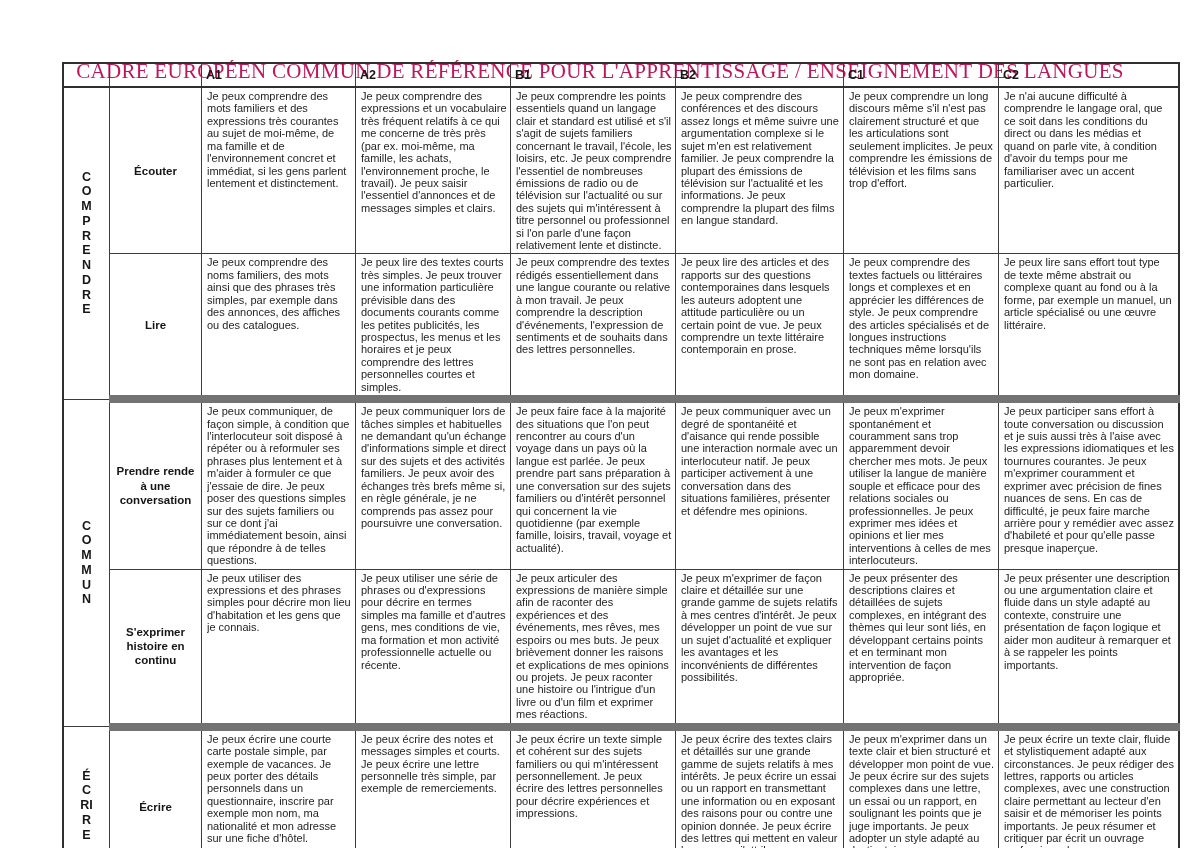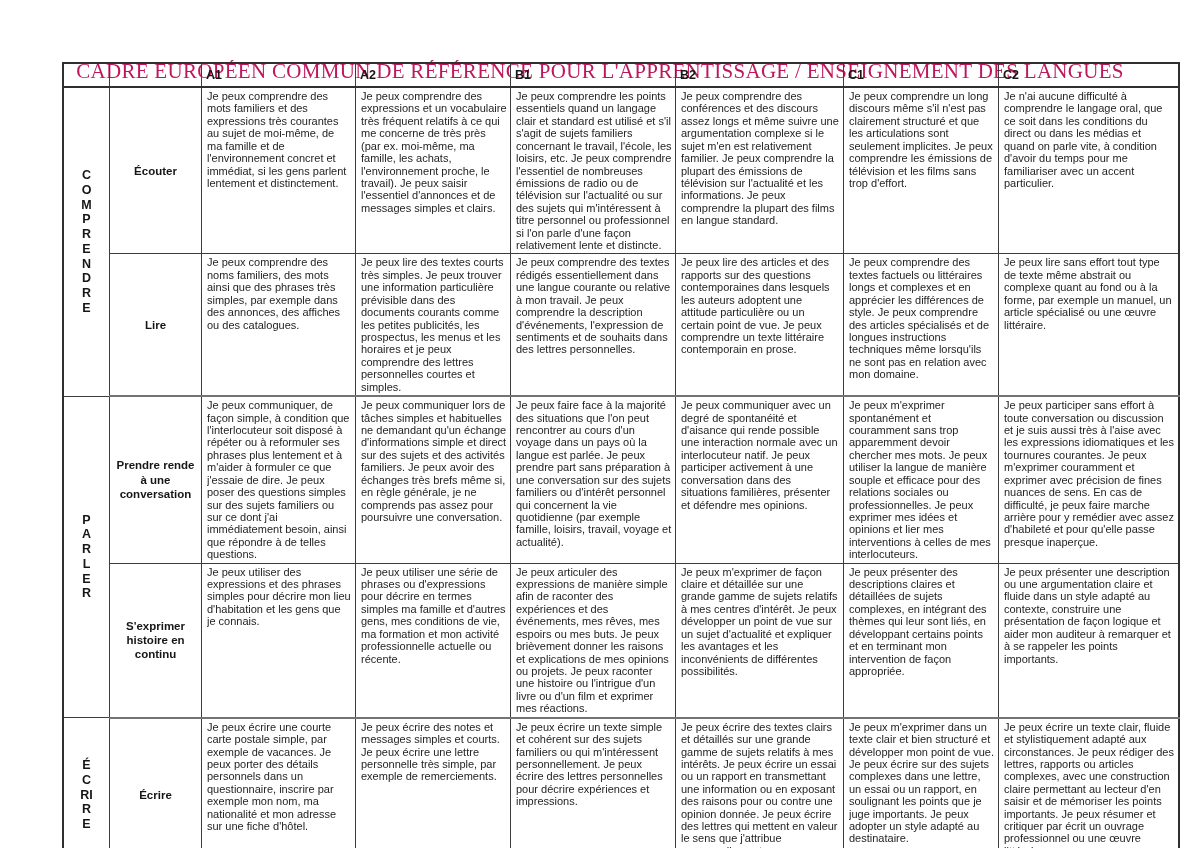--- a/index.html
+++ b/index.html
@@ -69,21 +69,21 @@
     font-size:12.5px;
     color:#161616;
   }
   td.group .stack {
     width:13px;
     margin:0 auto;
     word-break:break-all;
     line-height:1.18;
     text-align:center;
   }
-  tr.group-last td { border-bottom:2px solid #737373; }
+  tr.group-last td { border-bottom:8px solid #737373; }
 </style>
 </head>
 <body>
 
 <div class="page-title">CADRE EUROPÉEN COMMUN DE RÉFÉRENCE POUR L'APPRENTISSAGE / ENSEIGNEMENT DES LANGUES</div>
 
 <table class="cefr">
   <colgroup>
     <col style="width:26px">
     <col style="width:92px">
@@ -147,21 +147,21 @@
         </td>
       <td class="desc">
           <div class="txt">Je peux comprendre des textes factuels ou littéraires longs et complexes et en apprécier les différences de style. Je peux comprendre des articles spécialisés et de longues instructions techniques même lorsqu'ils ne sont pas en relation avec mon domaine.</div>
         </td>
       <td class="desc">
           <div class="txt">Je peux lire sans effort tout type de texte même abstrait ou complexe quant au fond ou à la forme, par exemple un manuel, un article spécialisé ou une œuvre littéraire.</div>
         </td>
     </tr>
     <tr style="height:154px">
       <td class="group" rowspan="2">
-        <div class="stack">PARLER</div>
+        <div class="stack">COMMUN</div>
       </td>
       <td class="skill">Prendre rende à une conversation</td>
       <td class="desc">
           <div class="txt">Je peux communiquer, de façon simple, à condition que l'interlocuteur soit disposé à répéter ou à reformuler ses phrases plus lentement et à m'aider à formuler ce que j'essaie de dire. Je peux poser des questions simples sur des sujets familiers ou sur ce dont j'ai immédiatement besoin, ainsi que répondre à de telles questions.</div>
         </td>
       <td class="desc">
           <div class="txt">Je peux communiquer lors de tâches simples et habituelles ne demandant qu'un échange d'informations simple et direct sur des sujets et des activités familiers. Je peux avoir des échanges très brefs même si, en règle générale, je ne comprends pas assez pour poursuivre une conversation.</div>
         </td>
       <td class="desc">
           <div class="txt">Je peux faire face à la majorité des situations que l'on peut rencontrer au cours d'un voyage dans un pays où la langue est parlée. Je peux prendre part sans préparation à une conversation sur des sujets familiers ou d'intérêt personnel qui concernent la vie quotidienne (par exemple famille, loisirs, travail, voyage et actualité).</div>

